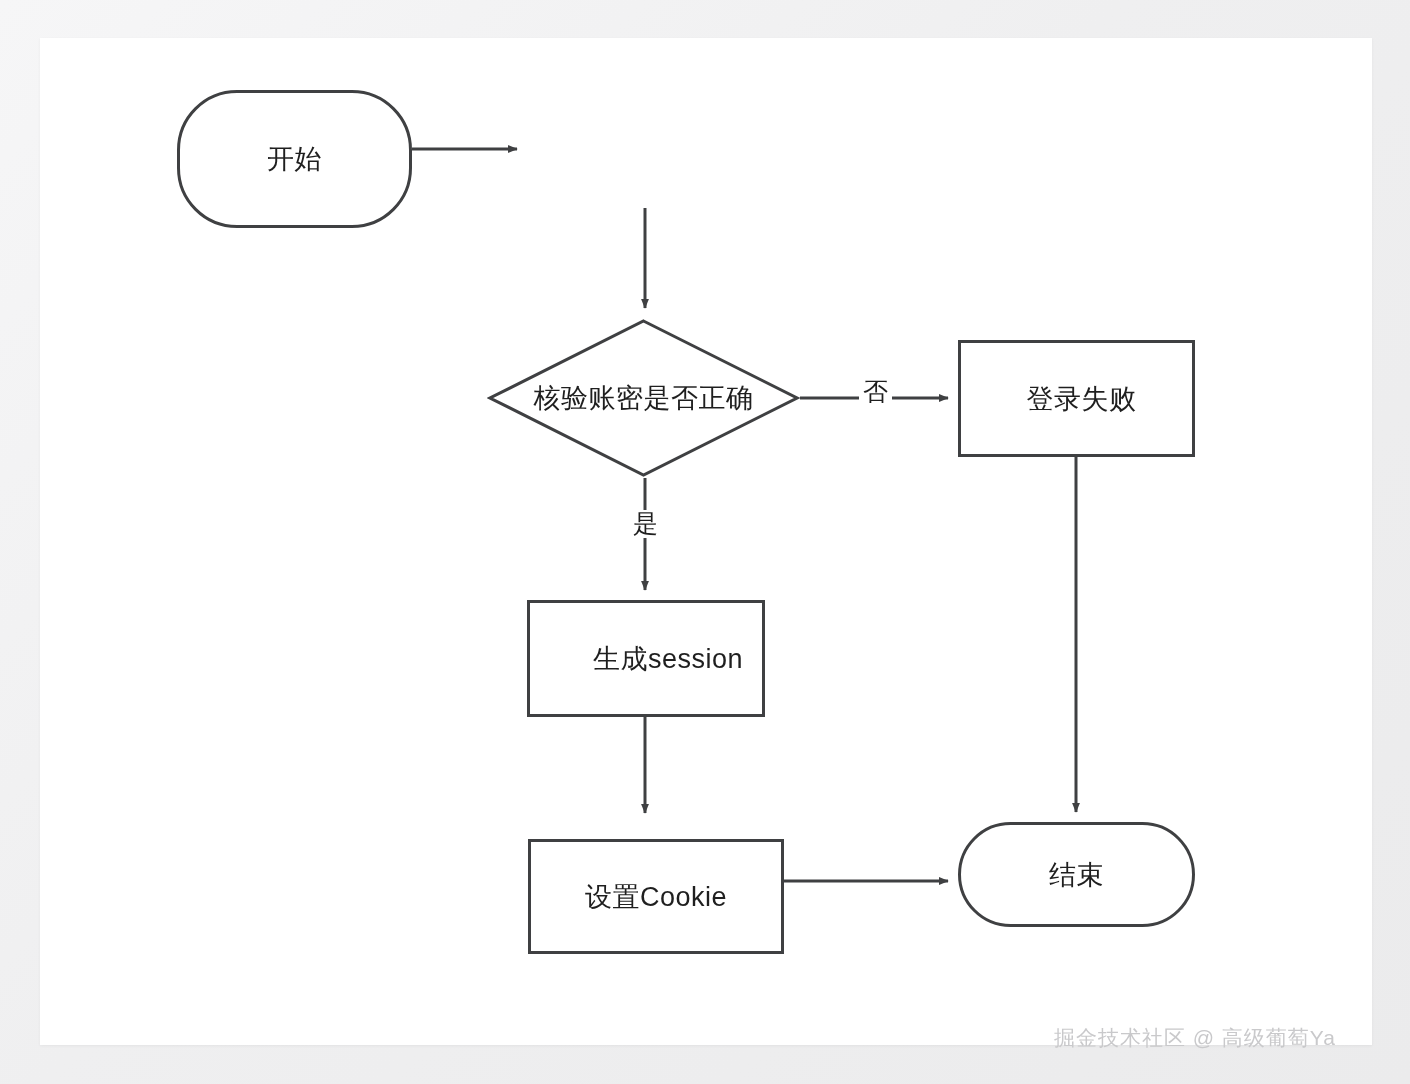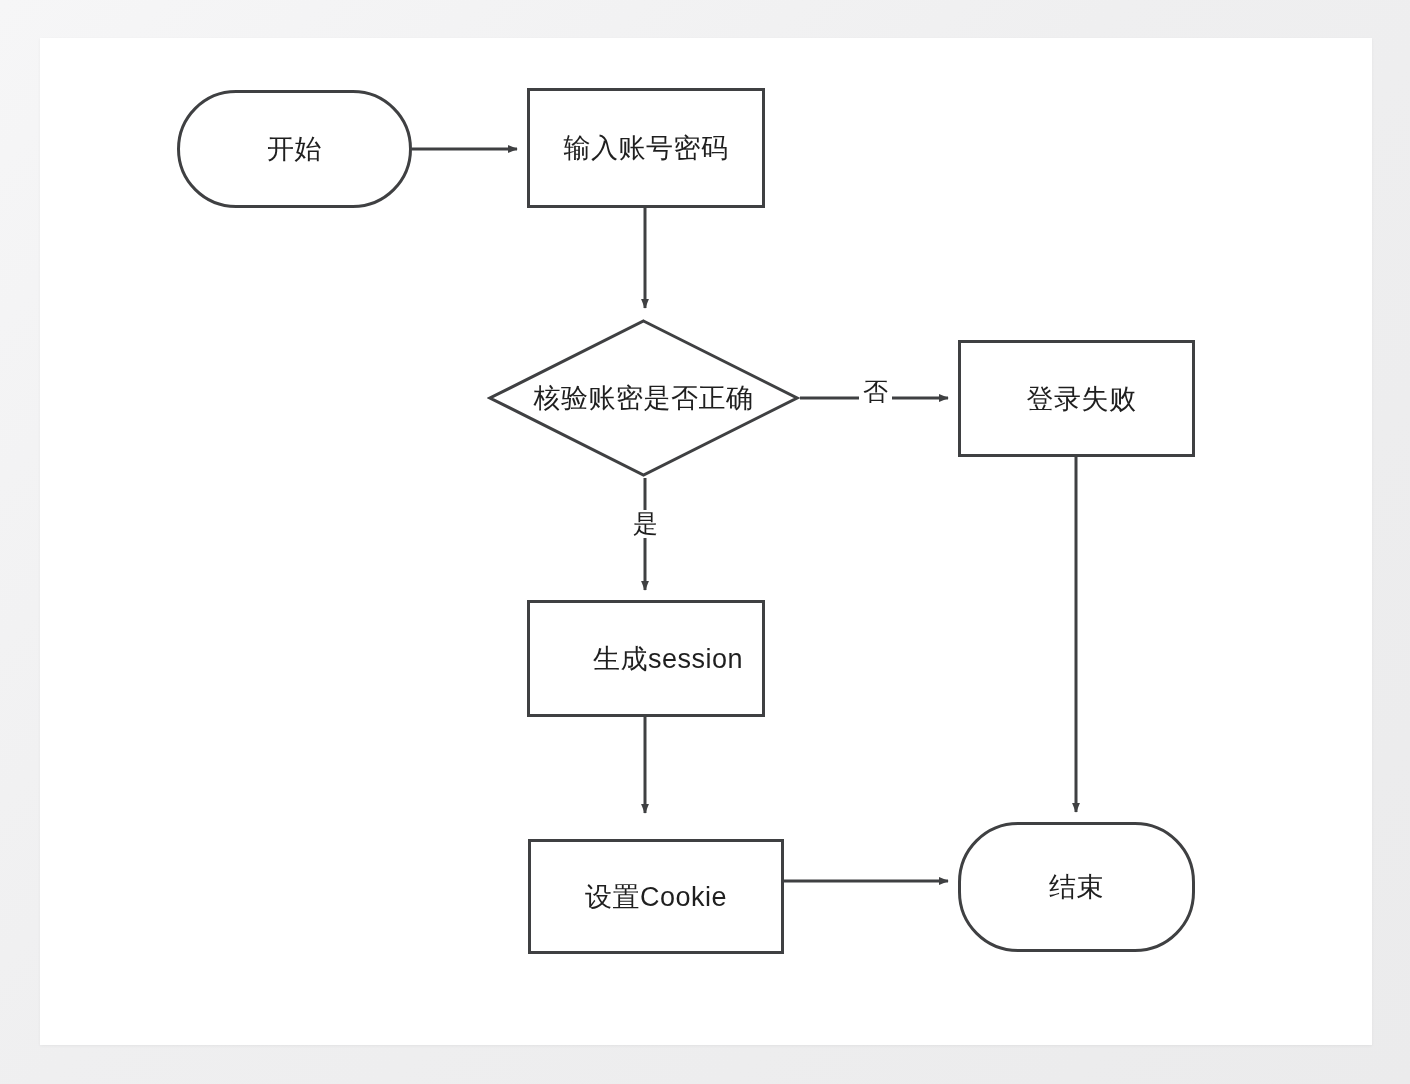--- a/index.html
+++ b/index.html
@@ -122,49 +122,47 @@
       <line x1="645" y1="478" x2="645" y2="590" marker-end="url(#arrowhead)"></line>
 
       <line x1="645" y1="717" x2="645" y2="813" marker-end="url(#arrowhead)"></line>
 
       <line x1="765" y1="881" x2="948" y2="881" marker-end="url(#arrowhead)"></line>
 
       <line x1="1076" y1="457" x2="1076" y2="812" marker-end="url(#arrowhead)"></line>
     </g>
   </svg>
 
-  <div class="node terminator" style="left:177px; top:90px; width:235px; height:118px;">
+  <div class="node terminator" style="left:177px; top:90px; width:235px; height:138px;">
     <span>开始</span>
   </div>
 
-  <div class="node process" style="left:527px; top:88px; width:238px; height:120px;">
-    <span>输入账号密码</span>
-  </div>
 
   <div class="decision-wrap" style="left:487px; top:318px; width:313px; height:160px;">
     <svg width="313" height="160" viewBox="0 0 313 160" xmlns="http://www.w3.org/2000/svg">
       <polygon points="156.5,3 310,80 156.5,157 3,80" fill="#ffffff" stroke="#3f4042" stroke-width="3" stroke-linejoin="miter"></polygon>
     </svg>
     <div class="decision-label">核验账密是否正确</div>
   </div>
 
   <div class="node process" style="left:958px; top:340px; width:237px; height:117px;padding-left:10px;">
     <span>登录失败</span>
   </div>
 
   <div class="node process" style="left:527px; top:600px; width:238px; height:117px;padding-left:44px;">
     <span>生成session</span>
   </div>
 
   <div class="node process" style="left:528px; top:823px; width:256px; height:115px;margin-top:16px;">
     <span>设置Cookie</span>
   </div>
 
-  <div class="node terminator" style="left:958px; top:822px; width:237px; height:130px;">
+  <div class="node terminator" style="left:958px; top:822px; width:237px; height:105px;">
     <span>结束</span>
   </div>
 
   <div class="edge-label" style="left:859px; top:378px;">否</div>
 
   <div class="edge-label" style="left:629px; top:510px;">是</div>
 
+  <div class="watermark">掘金技术社区 @ 高级葡萄Ya</div>
 
 </div>
 
 </body></html>

